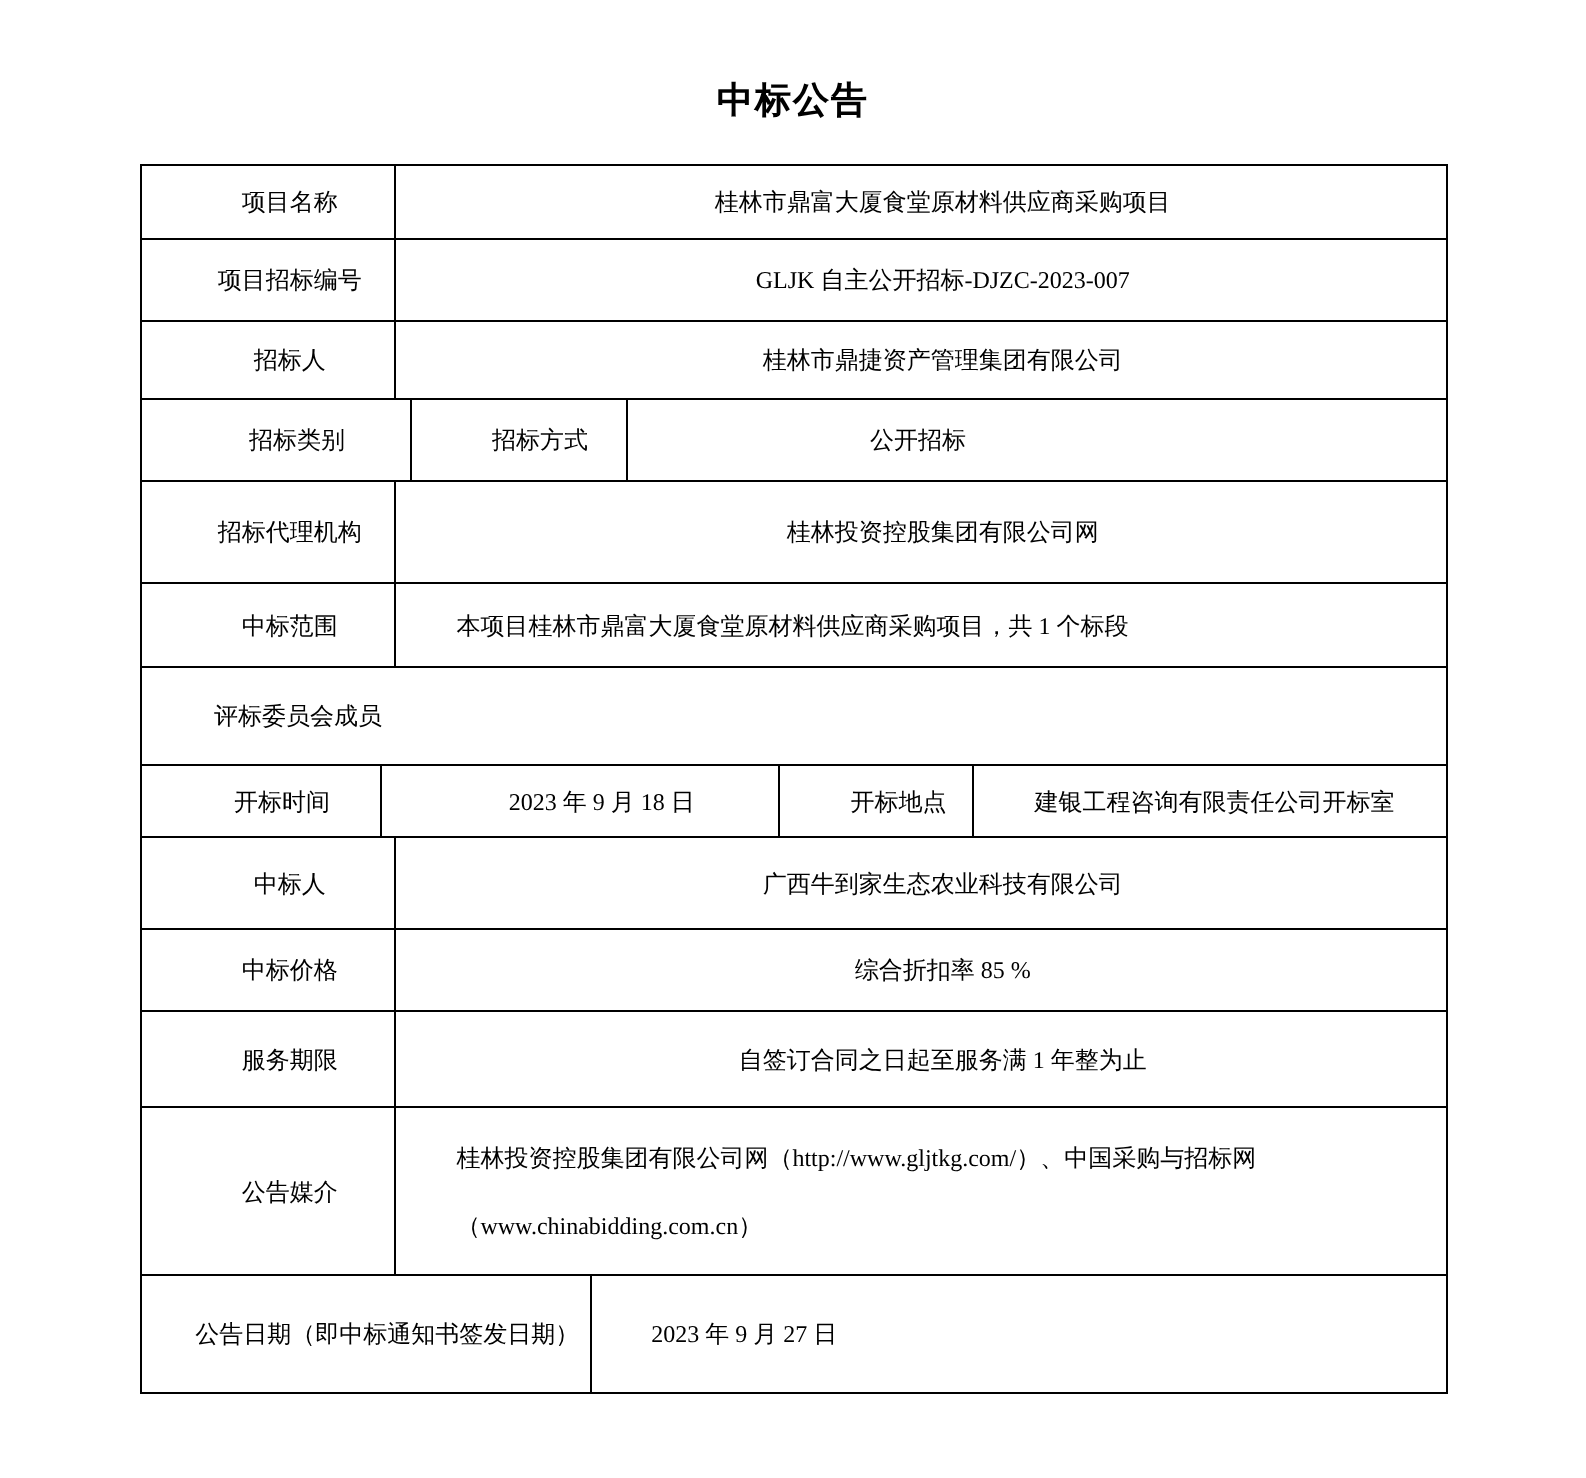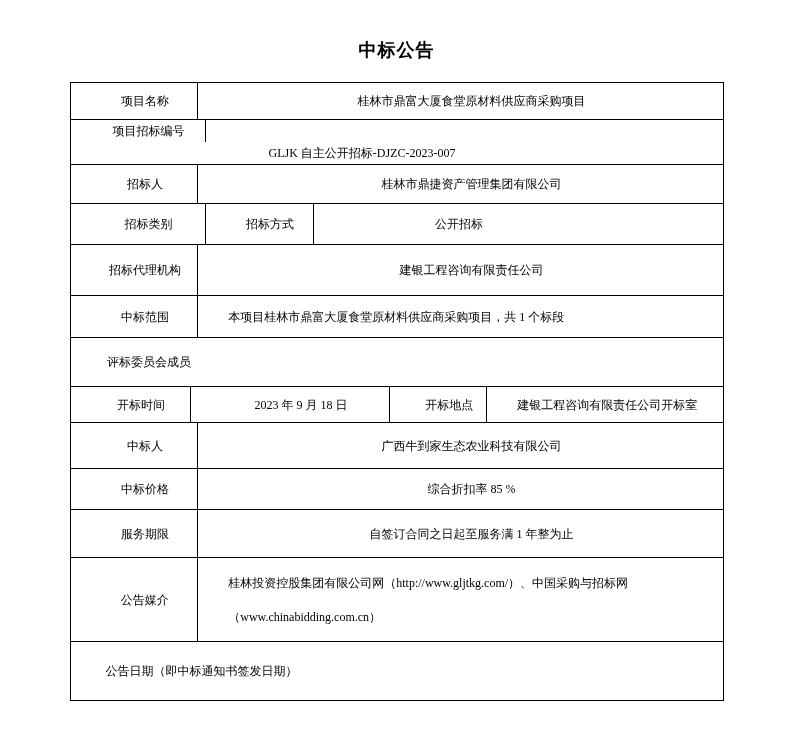--- a/index.html
+++ b/index.html
@@ -41,21 +41,21 @@
   
   .cA { width: 113px; }       
   .cMain { width: 539px; }    
   .cB { width: 206px; }       
   .cC { width: 86px; }        
   .cD { width: 247px; }       
   .cL13 { width: 218px; }     
   .cV13 { width: 434px; }     
   
   .h1  { min-height: 37px; }
-  .h2  { min-height: 41px; flex-direction: column; }
+  .h2  { min-height: 41px; }
   .h3  { min-height: 39px; }
   .h4  { min-height: 41px; }
   .h5  { min-height: 51px; }
   .h6  { min-height: 42px; justify-content: space-between; }
   .h7  { min-height: 49px; }
   .h8  { min-height: 36px; }
   .h9  { min-height: 46px; }
   .h10 { min-height: 41px; }
   .h11 { min-height: 48px; }
   .h12 { min-height: 84px; }
@@ -96,21 +96,21 @@
     </div>
 
     <div class="row h4">
       <div class="cell cA">招标类别</div>
       <div class="cell cC">招标方式</div>
       <div class="cell cD">公开招标</div>
     </div>
 
     <div class="row h5">
       <div class="cell cA">招标代理机构</div>
-      <div class="cell cMain">建银工程咨询有限责任公司</div>
+      <div class="cell cMain">桂林投资控股集团有限公司网</div>
     </div>
 
     <div class="row h6">
       <div class="cell cA">中标范围</div>
       <div class="cell cMain left">本项目桂林市鼎富大厦食堂原材料供应商采购项目，共 1 个标段</div>
     </div>
 
     <div class="row h7">
       <div class="cell cA">评标委员会成员</div>
     </div>
@@ -140,16 +140,17 @@
     <div class="row h12">
       <div class="cell cA">公告媒介</div>
       <div class="cell cMain media-cell">
         <span>桂林投资控股集团有限公司网（http://www.gljtkg.com/）、中国采购与招标网</span>
         <span>（www.chinabidding.com.cn）</span>
       </div>
     </div>
 
     <div class="row h13">
       <div class="cell cL13 tight">公告日期（即中标通知书签发日期）</div>
+      <div class="cell cV13 left">2023 年 9 月 27 日</div>
     </div>
 
   </div>
 </div>
 
 </body></html>

